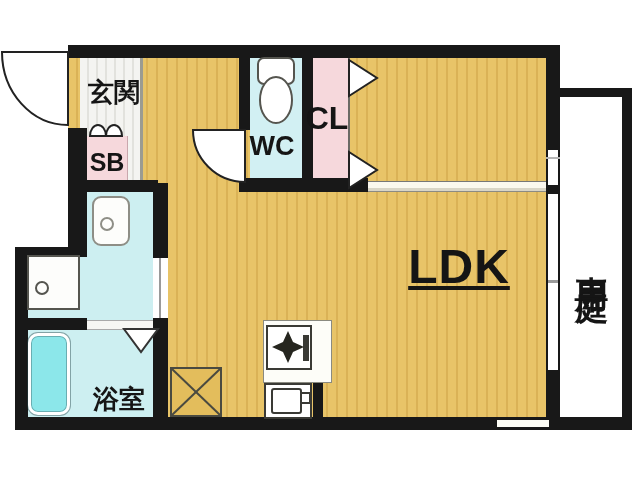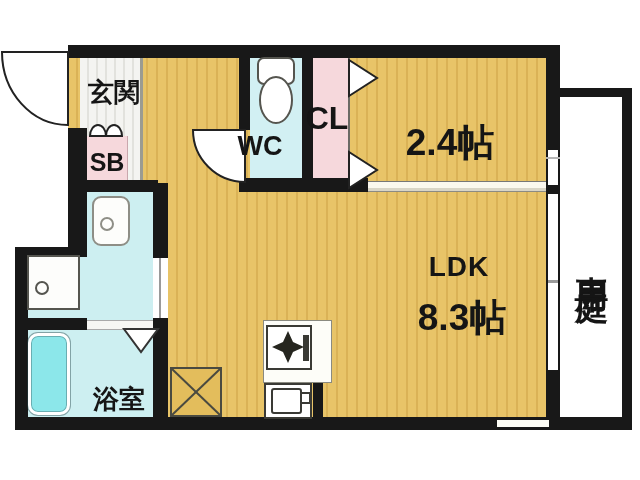--- a/index.html
+++ b/index.html
@@ -66,25 +66,25 @@
   .washer-drain{left:35px;top:281px;width:14px;height:14px;border:2px solid #55554f;border-radius:50%;box-sizing:border-box;}
   .tub{left:28px;top:333px;width:42px;height:82px;background:#8ce7ea;border:3px solid #fff;
        border-radius:10px;box-sizing:border-box;box-shadow:0 0 0 1px rgba(40,70,75,.45), inset 0 0 0 1px rgba(40,70,75,.35);}
   .xbox{left:170px;top:367px;width:52px;height:50px;background:#e3bd5c;border:2px solid #4a4a40;box-sizing:border-box;}
   
   .overlay{left:0;top:0;width:640px;height:480px;pointer-events:none;}
   
   .lbl{position:absolute;font-weight:bold;white-space:nowrap;transform:translate(-50%,-50%);line-height:1;}
   .l-genkan{left:114px;top:92px;font-size:26px;}
   .l-sb{left:107px;top:162px;font-size:25px;}
-  .l-wc{left:260px;top:146px;font-size:27px;}
+  .l-wc{left:272px;top:146px;font-size:27px;}
   .l-cl{left:327px;top:118px;font-size:32px;}
   .l-yoshitsu{left:448px;top:94px;font-size:40px;}
   .l-yosize{left:450px;top:142px;font-size:37px;}
-  .l-ldk{left:459px;top:267px;font-size:28px;letter-spacing:1px;}
+  .l-ldk{left:459px;top:267px;font-size:48px;letter-spacing:1px;text-decoration:underline;}
   .l-ldksize{left:462px;top:317px;font-size:37px;}
   .l-bath{left:119px;top:399px;font-size:26px;}
   .l-garden{left:592px;top:258px;font-size:34px;writing-mode:vertical-rl;text-orientation:upright;letter-spacing:6px;}
 </style>
 </head>
 <body>
 
 <div class="stage">
 
   <div class="abs wood"></div>
@@ -156,19 +156,17 @@
     <polygon points="288,331 293,342 304,347 293,352 288,363 283,352 272,347 283,342" fill="#26261f"></polygon>
 
     <line x1="172" y1="369" x2="220" y2="415" stroke="#4a4a40" stroke-width="2"></line>
     <line x1="220" y1="369" x2="172" y2="415" stroke="#4a4a40" stroke-width="2"></line>
   </svg>
 
   <div class="lbl l-genkan">玄関</div>
   <div class="lbl l-sb">SB</div>
   <div class="lbl l-wc">WC</div>
   <div class="lbl l-cl">CL</div>
-  <div class="lbl l-yosize">2.4帖</div>
   <div class="lbl l-ldk">LDK</div>
-  <div class="lbl l-ldksize">8.3帖</div>
   <div class="lbl l-bath">浴室</div>
   <div class="lbl l-garden">専用庭</div>
 
 </div>
 
 </body></html>

